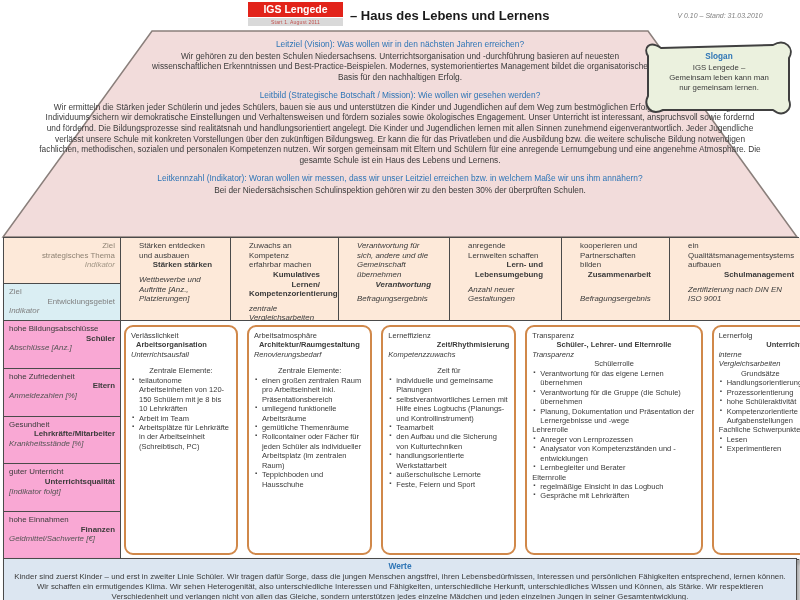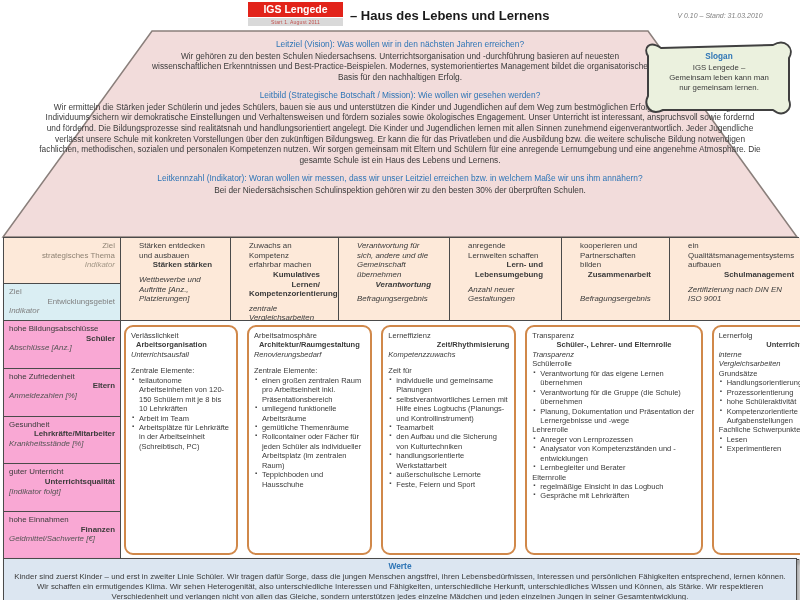--- a/index.html
+++ b/index.html
@@ -67,21 +67,21 @@
   .bodyarea{grid-column:2 / span 6;grid-row:3;border-left:1px solid #4a4a4a;
     display:flex;gap:9px;padding:4px 3px;background:#fff;}
   .box{border:2px solid #D0884A;border-radius:9px;background:#fff;
     padding:4px 5px;font-size:7.5px;line-height:1.26;color:#3b3b3b;}
   .b1{width:104px;}.b2{width:116px;}.b3{width:126px;}.b4{width:170px;}.b5{flex:1;}
   .box .area{font-weight:bold;}
   .b1 .area,.b2 .area{padding-left:5px;}
   .b3 .area,.b5 .area{text-align:right;}
   .b4 .area{text-align:center;}
   .box .ind{font-style:italic;}
-  .intro{margin-top:7px;}
+  .intro{margin-top:7px;text-align:center;}
   .slabel{margin-top:0;}
   .li{position:relative;padding-left:8px;}
   .li::before{content:"▪";position:absolute;left:1px;top:0;font-size:6px;}
   
   .werte{
     position:absolute;left:3px;top:558px;width:776px;background:#DCE6F1;
     border:1px solid #4a4a4a;padding:2px 8px 3px;text-align:center;
     box-shadow:3px 3px 4px rgba(0,0,0,0.35);line-height:1.3;
   }
   .werte-title{color:#2E75B6;font-weight:bold;font-size:8.4px;}

